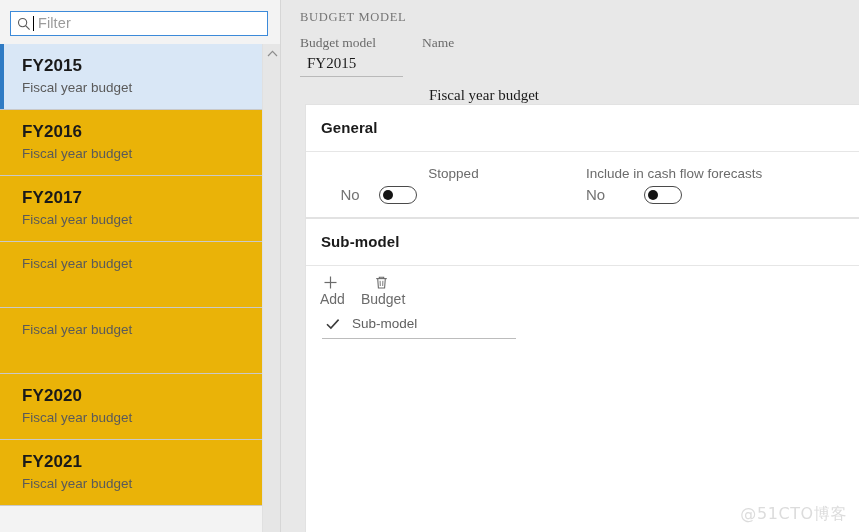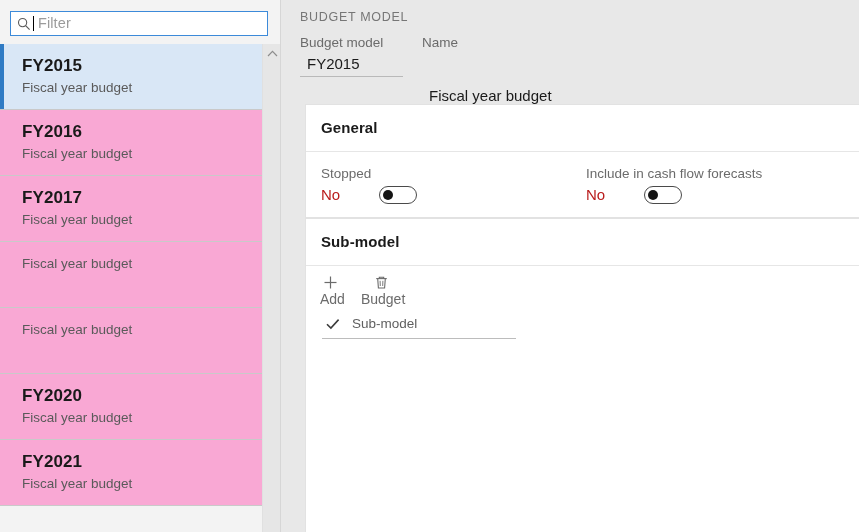--- a/index.html
+++ b/index.html
@@ -89,21 +89,21 @@
     position: absolute;
     left: 0;
     top: 0;
     width: 262px;
   }
   .list-item {
     position: relative;
     box-sizing: border-box;
     width: 262px;
     height: 66px;
-    background: #f9a8d4;
+    background: #eab308;
     border-bottom: 1px solid #c9c9c9;
     padding: 11px 0 0 22px;
   }
   .list-item.first {
     border-top: none;
   }
   .list-item.selected {
     background: #d9e7f6;
   }
   .list-item.selected::before {
@@ -176,20 +176,21 @@
     right: 0;
     height: 532px;
     background: #e8e8e8;
     overflow: hidden;
   }
   .page-head {
     position: absolute;
     left: 19px;
     top: 8px;
     right: 0;
+    font-family: Liberation Serif, serif;
   }
   .page-caption {
     font-size: 12.5px;
     color: #767676;
     letter-spacing: 0.7px;
     line-height: 18px;
   }
   .fields-row {
     display: flex;
     margin-top: 8px;
@@ -234,34 +235,34 @@
   .card-sep {
     height: 1px;
     background: #e6e6e6;
     margin-top: 13px;
   }
   .card-body {
     padding: 12px 0 0 15px;
     display: flex;
   }
   .tog-group { display: flex; flex-direction: column; }
-  .tog-group.g1 { width: 265px; }
+  .tog-group.g1 { width: 265px; text-align: center; }
   .tog-label {
     font-size: 13.5px;
     color: #6b6b6b;
     line-height: 19px;
   }
   .tog-row {
     display: flex;
     align-items: center;
     margin-top: 2px;
   }
   .tog-value {
     font-size: 15px;
-    color: #b91c1c;
+    color: #737373;
     width: 58px;
     line-height: 20px;
   }
   .switch {
     width: 38px;
     height: 18px;
     border: 1px solid #4a4a4a;
     border-radius: 9px;
     background: #ffffff;
     position: relative;
@@ -478,15 +479,16 @@
           <span class="grid-check">
             <svg width="14" height="12" viewBox="0 0 14 12">
               <polyline points="1,6.2 4.9,10 12.6,1.6" fill="none" stroke="#3c3c3c" stroke-width="1.6"></polyline>
             </svg>
           </span>
           <span class="grid-col-label">Sub-model</span>
         </div>
       </div>
     </div>
 
+    <div class="watermark">@51CTO博客</div>
   </div>
 
 </div>
 
 </body></html>

